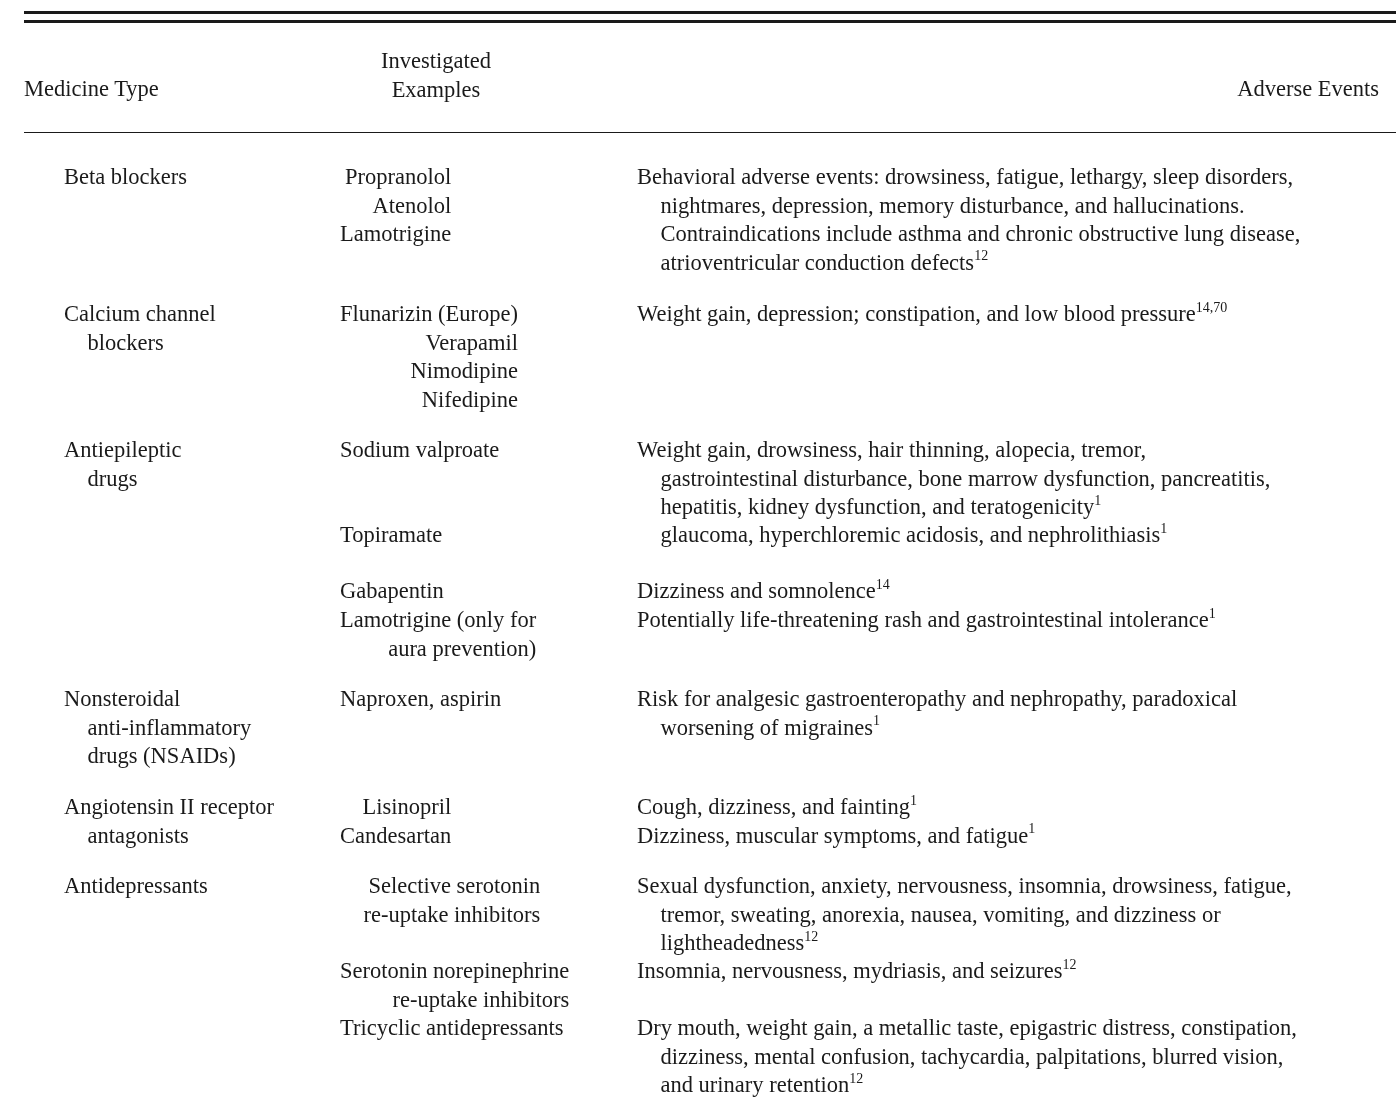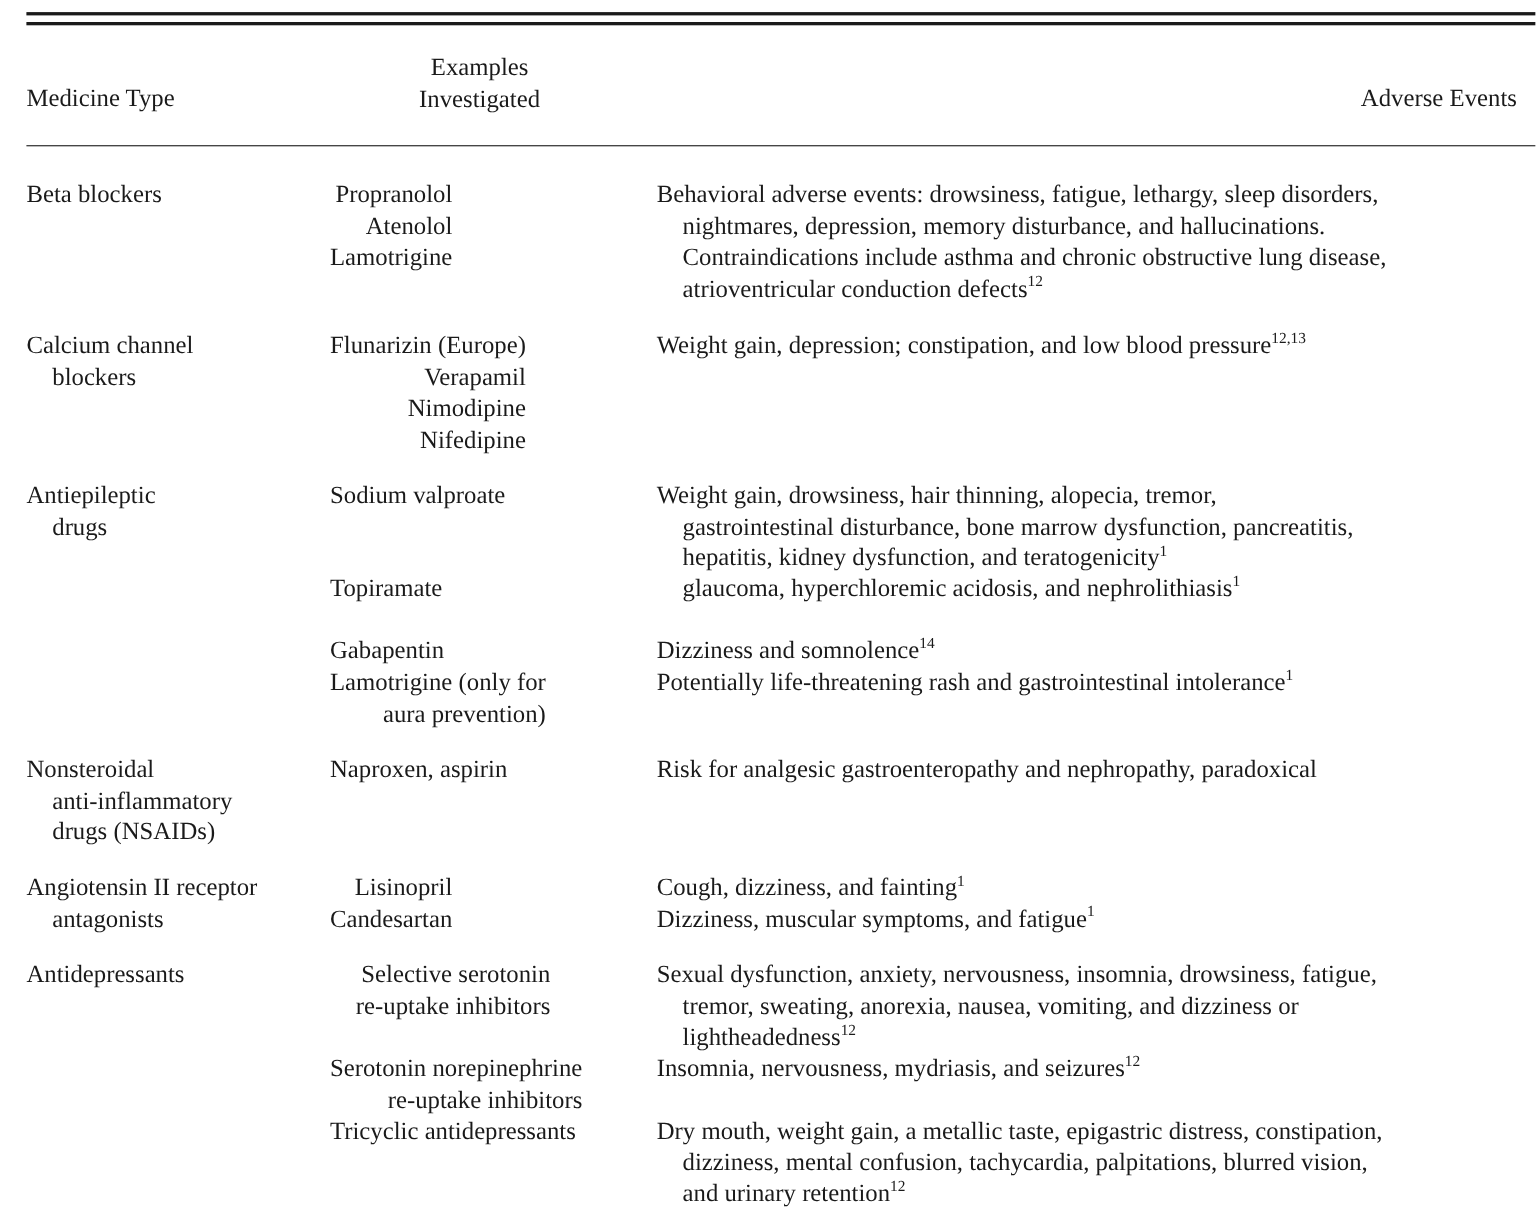--- a/index.html
+++ b/index.html
@@ -6,38 +6,38 @@
   body { width:1396px; height:1114px; position:relative; overflow:hidden;
          font-family:"Liberation Serif","DejaVu Serif",serif; color:#1a1a1a; font-size:22.5px; }
   .rule { position:absolute; left:24px; right:0; background:#1a1a1a; }
   .r1 { top:11px; height:3px; }
   .r2 { top:20px; height:3px; }
   .r3 { top:132px; height:1px; }
   .hdr { position:absolute; line-height:28.5px; white-space:nowrap; }
   .h-type { left:24px; top:75px; }
   .h-ex { left:300px; width:272px; top:47px; text-align:center; }
   .h-ae { left:597px; width:782px; top:75px; text-align:right; }
-  .cell { position:absolute; line-height:28.5px; white-space:nowrap; }
+  .cell { position:absolute; line-height:28.5px; white-space:nowrap;margin-left:40px; }
   .cell div { white-space:nowrap; }
   .c1 { left:24px; }
   .c2 { left:300px;text-align:right; }
   .c3 { left:597px; }
   .ind { padding-left:23.5px; }
   sup { font-size:14px; line-height:0; position:relative; top:-1px; vertical-align:super; }
 </style>
 </head>
 <body>
 
 <div class="rule r1"></div>
 <div class="rule r2"></div>
 
 <div class="hdr h-type">Medicine Type</div>
 <div class="hdr h-ex">
+  <div>Investigated</div>
   <div>Examples</div>
-  <div>Investigated</div>
 </div>
 <div class="hdr h-ae">Adverse Events</div>
 
 <div class="rule r3"></div>
 
 <div class="cell c1" style="top:163px">
   <div>Beta blockers</div>
 </div>
 <div class="cell c2" style="top:163px">
   <div>Propranolol</div>
@@ -55,21 +55,21 @@
   <div>Calcium channel</div>
   <div class="ind">blockers</div>
 </div>
 <div class="cell c2" style="top:300px">
   <div>Flunarizin (Europe)</div>
   <div>Verapamil</div>
   <div>Nimodipine</div>
   <div>Nifedipine</div>
 </div>
 <div class="cell c3" style="top:300px">
-  <div><span>Weight gain, depression; constipation, and low blood pressure</span><sup>12,13</sup></div>
+  <div><span>Weight gain, depression; constipation, and low blood pressure</span><sup>14,70</sup></div>
 </div>
 
 <div class="cell c1" style="top:436px">
   <div>Antiepileptic</div>
   <div class="ind">drugs</div>
 </div>
 <div class="cell c2" style="top:436px">
   <div>Sodium valproate</div>
 </div>
 <div class="cell c2" style="top:521px">
@@ -100,20 +100,21 @@
 <div class="cell c1" style="top:685px">
   <div>Nonsteroidal</div>
   <div class="ind">anti-inflammatory</div>
   <div class="ind">drugs (NSAIDs)</div>
 </div>
 <div class="cell c2" style="top:685px">
   <div>Naproxen, aspirin</div>
 </div>
 <div class="cell c3" style="top:685px">
   <div>Risk for analgesic gastroenteropathy and nephropathy, paradoxical</div>
+  <div class="ind"><span>worsening of migraines</span><sup>1</sup></div>
 </div>
 
 <div class="cell c1" style="top:793px">
   <div>Angiotensin II receptor</div>
   <div class="ind">antagonists</div>
 </div>
 <div class="cell c2" style="top:793px">
   <div>Lisinopril</div>
   <div>Candesartan</div>
 </div>

